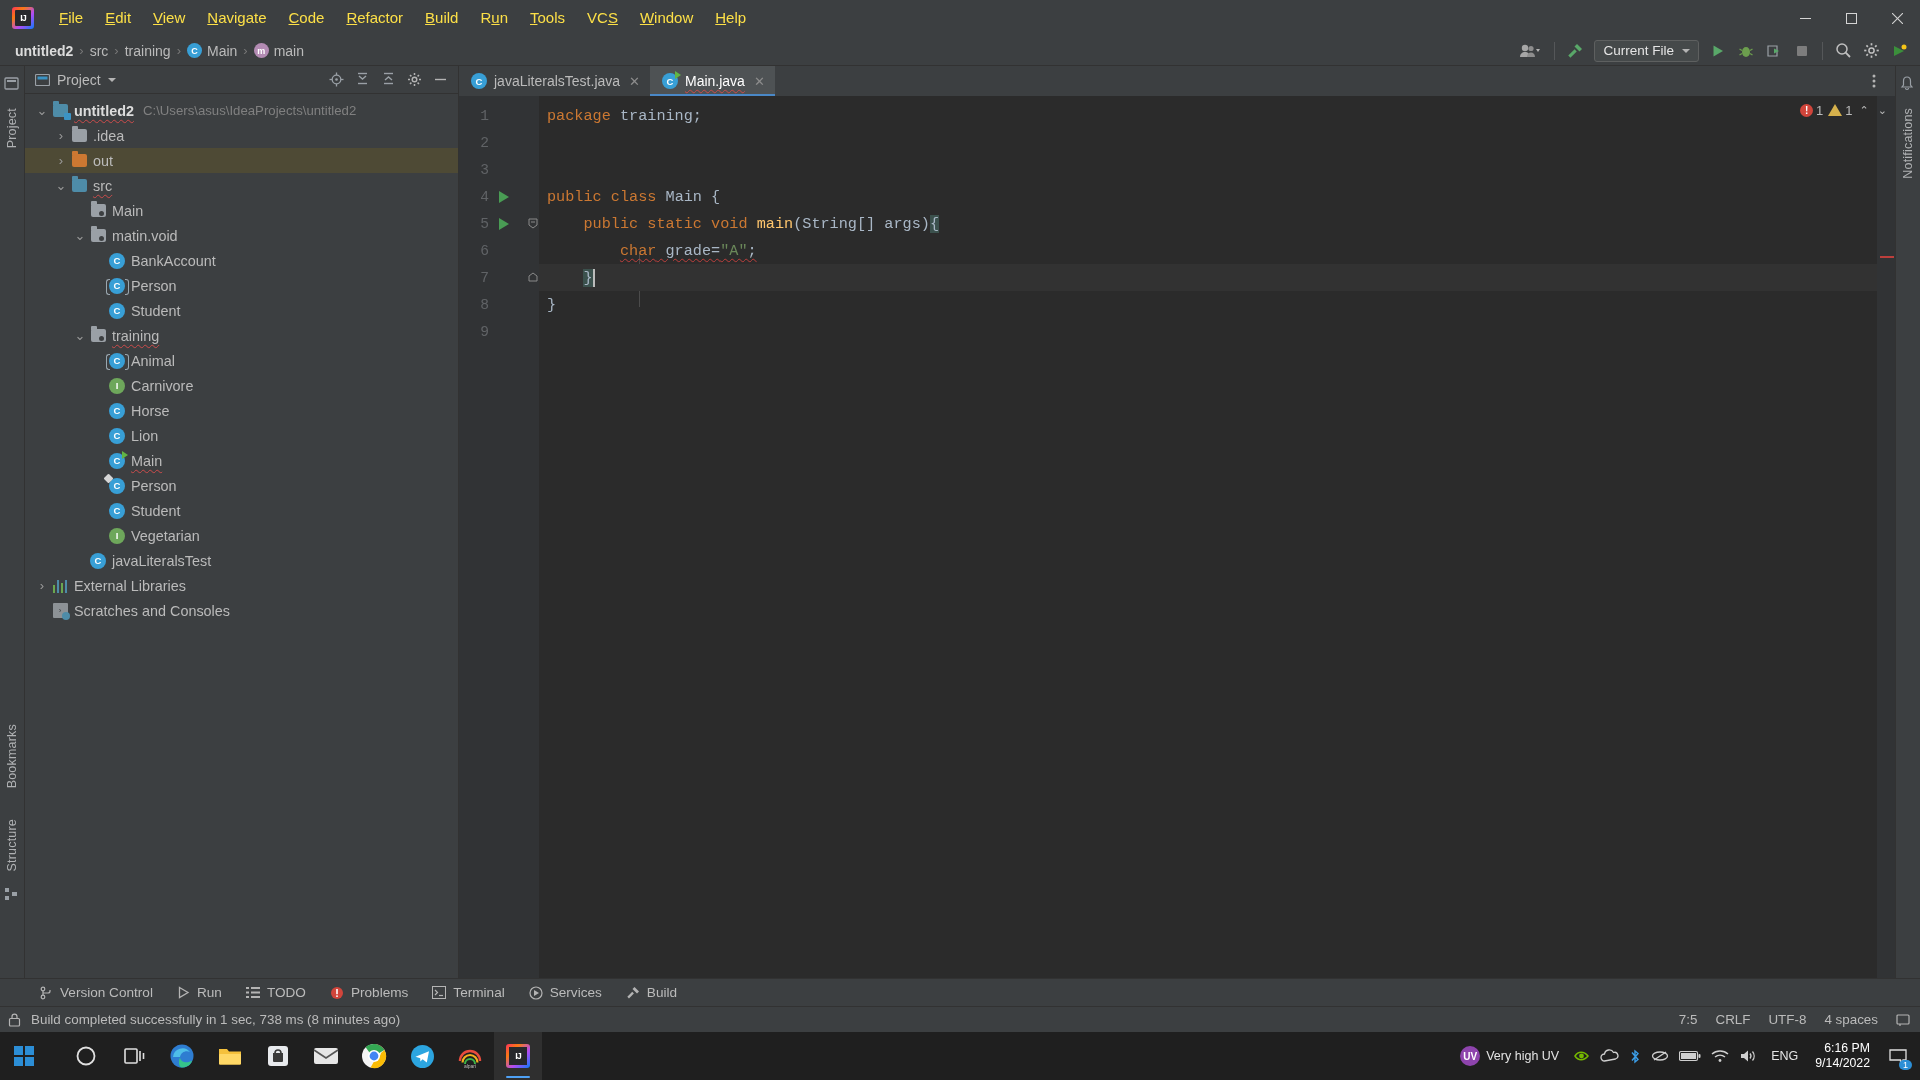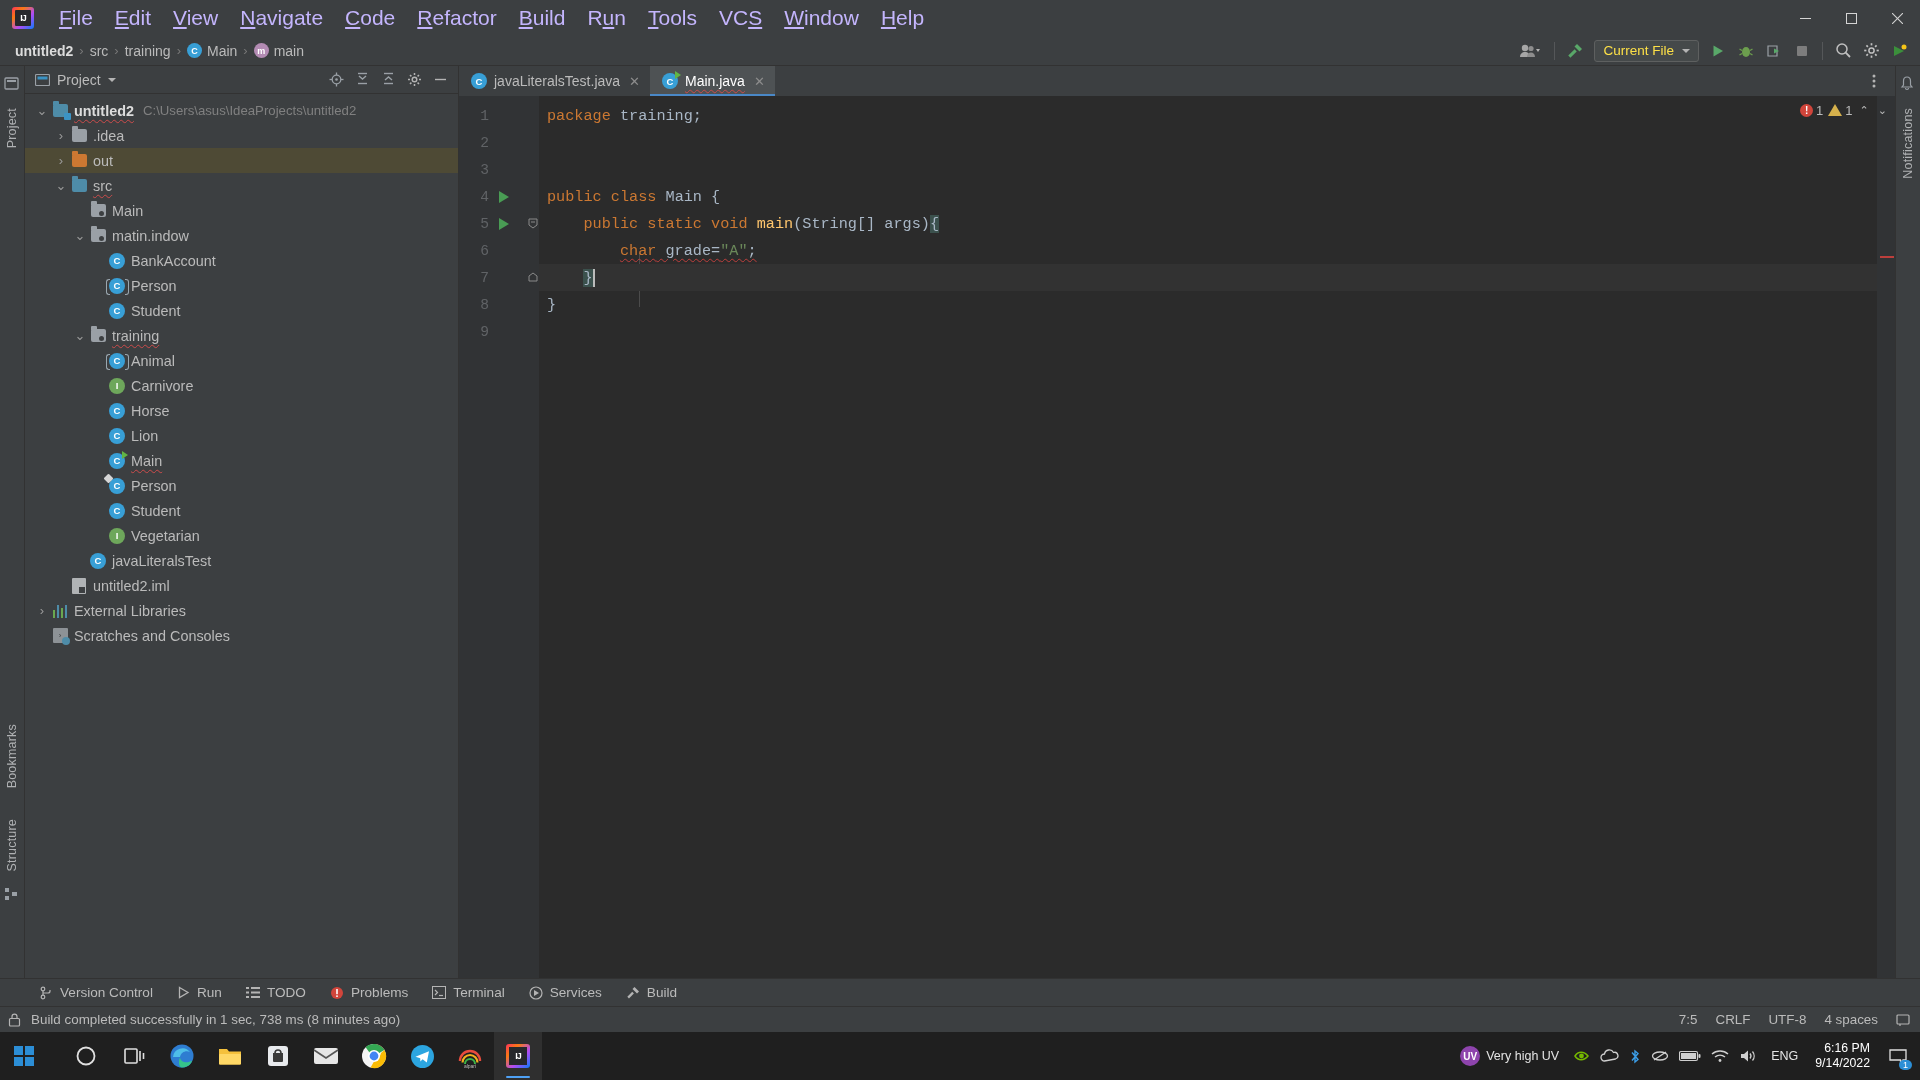--- a/index.html
+++ b/index.html
@@ -26,21 +26,21 @@
   .ij-logo .ij-inner {
     position: absolute; left: 3px; top: 3px; right: 3px; bottom: 3px;
     background: #27282c; border-radius: 1px;
   }
   .ij-logo .ij-text {
     position: relative; color: #fff; font-size: 9px; font-weight: bold;
     letter-spacing: -1px; font-family: "Liberation Sans", sans-serif;
   }
   .menu { display: flex; align-items: center; gap: 0; }
   .menu-item {
-    color: #c4b5fd; font-size: 21px; padding: 4px 11px; cursor: default;
+    color: #fde047; font-size: 15px; padding: 4px 11px; cursor: default;
     line-height: 18px; white-space: nowrap;
   }
   .menu-item u { text-decoration: underline; }
   .win-title {
     position: absolute; left: 0; right: 0; text-align: center;
     color: #9a9a9a; font-size: 14.5px; pointer-events: none;
   }
   .win-controls { position: absolute; right: 0; top: 0; height: 36px; display: flex; }
   .win-btn {
     width: 46px; height: 36px; display: flex; align-items: center; justify-content: center;
@@ -65,21 +65,21 @@
   .ic-method { background: #b38bb3; }
 
   .navbar-right { margin-left: auto; display: flex; align-items: center; gap: 2px; padding-right: 8px; }
   .tb-btn {
     width: 26px; height: 24px; display: flex; align-items: center; justify-content: center;
     border-radius: 3px; position: relative;
   }
   .runcfg {
     display: flex; align-items: center; gap: 8px; height: 22px; padding: 0 8px;
     border: 1px solid #5e6060; border-radius: 3px; background: #45494a;
-    color: #fde047; font-size: 13.5px; margin: 0 4px;
+    color: #e5e5e5; font-size: 13.5px; margin: 0 4px;
   }
   .caret { width: 0; height: 0; border-left: 4px solid transparent; border-right: 4px solid transparent;
     border-top: 4.5px solid #b4b4b4; }
   .sep-v { width: 1px; height: 18px; background: #555759; margin: 0 5px; }
 
   
   .main { flex: 1 1 auto; display: flex; min-height: 0; background: #3c3f41; }
 
   
   .left-strip {
@@ -538,21 +538,21 @@
               <span class="folder mod"></span>
             </span>
             <span class="label">Main</span>
           </div>
           <div class="row">
             <span style="width:46px;flex:0 0 46px"></span>
             <span class="arrow" style="font-size:13px;line-height:6px">⌄</span>
             <span class="ficon">
               <span class="folder mod"></span>
             </span>
-            <span class="label">matin.indow</span>
+            <span class="label">matin.void</span>
           </div>
           <div class="row">
             <span style="width:65px;flex:0 0 65px"></span>
             <span class="arrow" style="font-size:13px"></span>
             <span class="ficon">
               <span class="cicon cls">C</span>
             </span>
             <span class="label">BankAccount</span>
           </div>
           <div class="row">
@@ -643,28 +643,20 @@
             </span>
             <span class="label">Vegetarian</span>
           </div>
           <div class="row">
             <span style="width:46px;flex:0 0 46px"></span>
             <span class="arrow" style="font-size:13px"></span>
             <span class="ficon">
               <span class="cicon cls">C</span>
             </span>
             <span class="label">javaLiteralsTest</span>
-          </div>
-          <div class="row">
-            <span style="width:27px;flex:0 0 27px"></span>
-            <span class="arrow" style="font-size:13px"></span>
-            <span class="ficon">
-              <span class="iml-icon"></span>
-            </span>
-            <span class="label">untitled2.iml</span>
           </div>
           <div class="row">
             <span style="width:8px;flex:0 0 8px"></span>
             <span class="arrow" style="font-size:13px">›</span>
             <span class="ficon">
               <span class="lib-icon">
                 <i style="height:8px;background:#6aa84f"></i>
                 <i style="height:13px;background:#4e8ca8"></i>
                 <i style="height:10px;background:#6aa84f"></i>
                 <i style="height:13px;background:#4e8ca8"></i>

